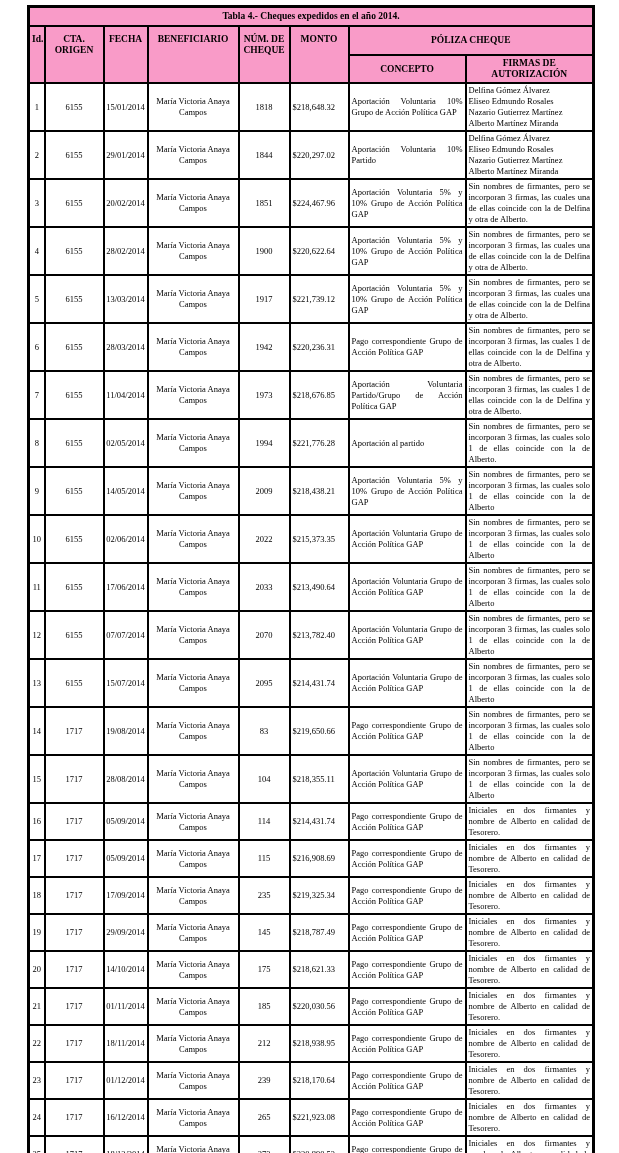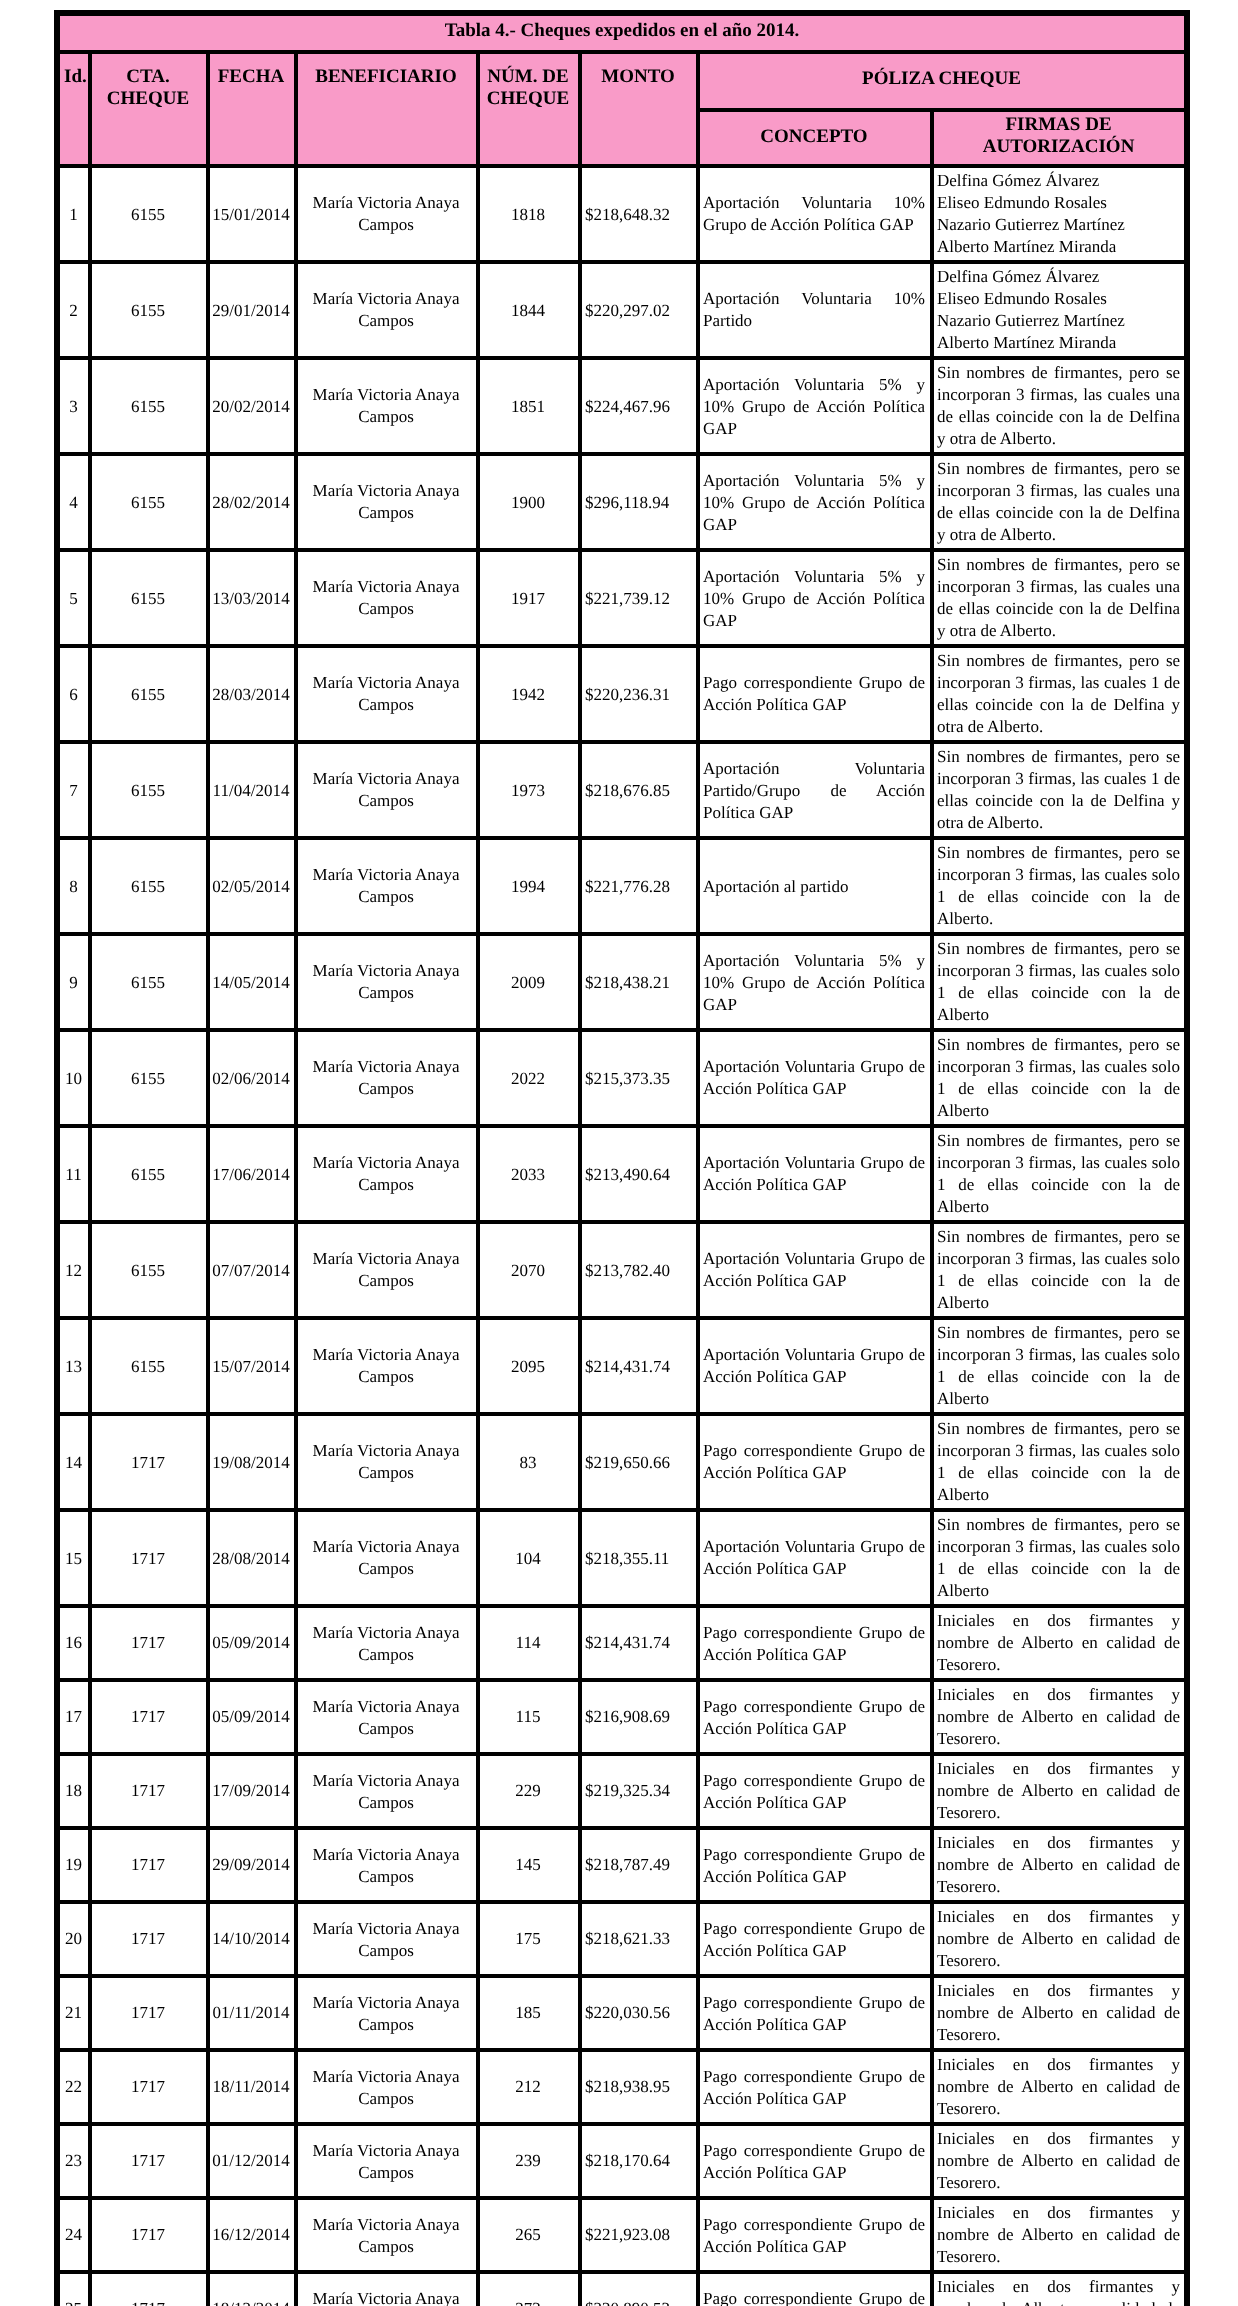--- a/index.html
+++ b/index.html
@@ -93,21 +93,21 @@
         <col class="w-monto">
         <col class="w-conc">
         <col class="w-firmas">
     </colgroup>
     <thead>
       <tr class="title-row">
         <td colspan="8">Tabla 4.- Cheques expedidos en el año 2014.</td>
       </tr>
       <tr class="h1">
         <th rowspan="2" class="span2">Id.</th>
-        <th rowspan="2" class="span2">CTA. CHEQUE</th>
+        <th rowspan="2" class="span2">CTA. ORIGEN</th>
         <th rowspan="2" class="span2">FECHA</th>
         <th rowspan="2" class="span2">BENEFICIARIO</th>
         <th rowspan="2" class="span2">NÚM. DE CHEQUE</th>
         <th rowspan="2" class="span2">MONTO</th>
         <th colspan="2" class="poliza">PÓLIZA CHEQUE</th>
       </tr>
       <tr class="h2">
         <th>CONCEPTO</th>
         <th>FIRMAS DE AUTORIZACIÓN</th>
       </tr>
@@ -148,21 +148,21 @@
           <td class="c-monto">$224,467.96</td>
           <td class="c-concepto">Aportación Voluntaria 5% y 10% Grupo de Acción Política GAP</td>
           <td class="c-firmas">Sin nombres de firmantes, pero se incorporan 3 firmas, las cuales una de ellas coincide con la de Delfina y otra de Alberto.</td>
         </tr>
         <tr>
           <td class="c-id">4</td>
           <td class="c-cta">6155</td>
           <td class="c-fecha">28/02/2014</td>
           <td class="c-benef">María Victoria Anaya Campos</td>
           <td class="c-num">1900</td>
-          <td class="c-monto">$296,118.94</td>
+          <td class="c-monto">$220,622.64</td>
           <td class="c-concepto">Aportación Voluntaria 5% y 10% Grupo de Acción Política GAP</td>
           <td class="c-firmas">Sin nombres de firmantes, pero se incorporan 3 firmas, las cuales una de ellas coincide con la de Delfina y otra de Alberto.</td>
         </tr>
         <tr>
           <td class="c-id">5</td>
           <td class="c-cta">6155</td>
           <td class="c-fecha">13/03/2014</td>
           <td class="c-benef">María Victoria Anaya Campos</td>
           <td class="c-num">1917</td>
           <td class="c-monto">$221,739.12</td>
@@ -287,21 +287,21 @@
           <td class="c-num">115</td>
           <td class="c-monto">$216,908.69</td>
           <td class="c-concepto">Pago correspondiente Grupo de Acción Política GAP</td>
           <td class="c-firmas">Iniciales en dos firmantes y nombre de Alberto en calidad de Tesorero.</td>
         </tr>
         <tr>
           <td class="c-id">18</td>
           <td class="c-cta">1717</td>
           <td class="c-fecha">17/09/2014</td>
           <td class="c-benef">María Victoria Anaya Campos</td>
-          <td class="c-num">229</td>
+          <td class="c-num">235</td>
           <td class="c-monto">$219,325.34</td>
           <td class="c-concepto">Pago correspondiente Grupo de Acción Política GAP</td>
           <td class="c-firmas">Iniciales en dos firmantes y nombre de Alberto en calidad de Tesorero.</td>
         </tr>
         <tr>
           <td class="c-id">19</td>
           <td class="c-cta">1717</td>
           <td class="c-fecha">29/09/2014</td>
           <td class="c-benef">María Victoria Anaya Campos</td>
           <td class="c-num">145</td>

